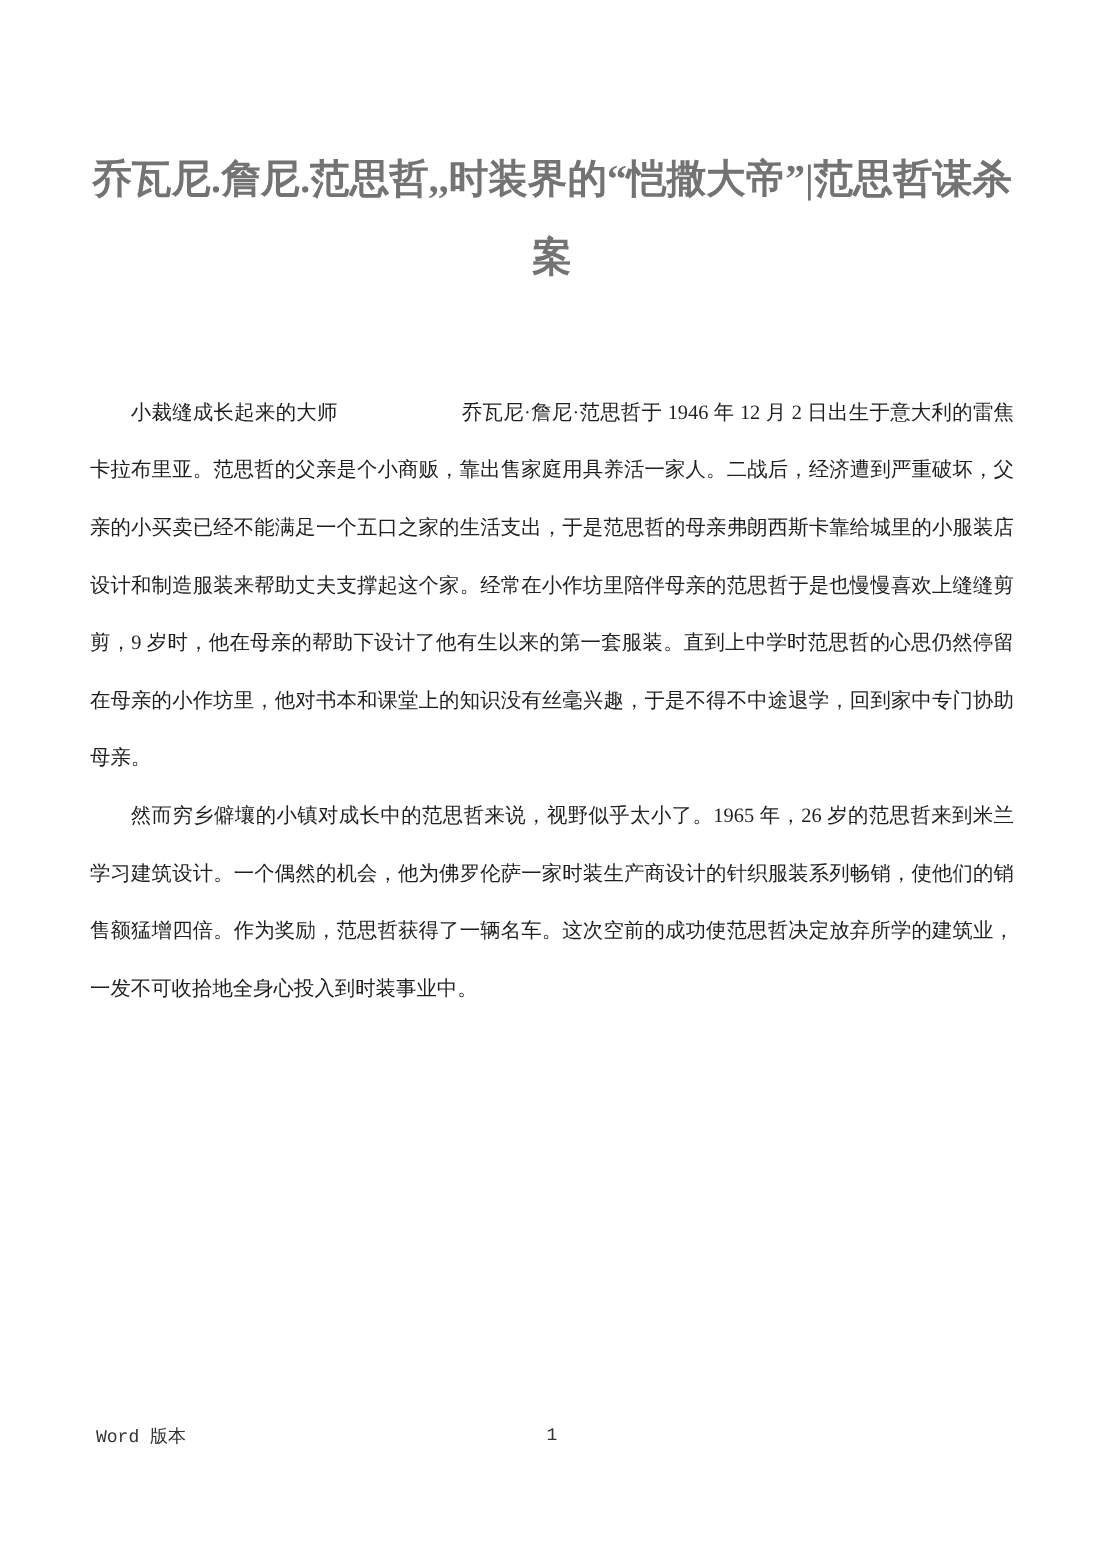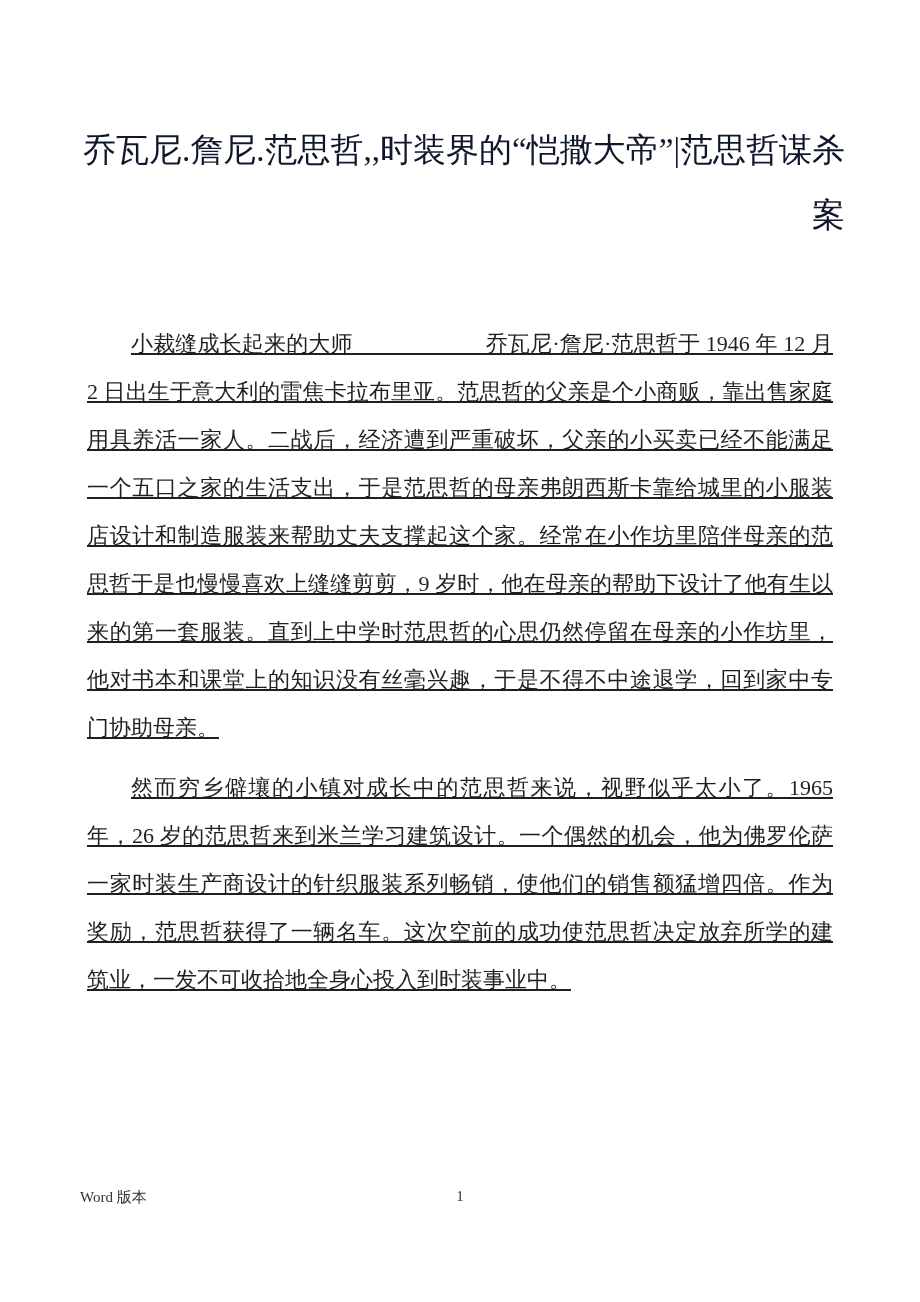--- a/index.html
+++ b/index.html
@@ -17,46 +17,45 @@
   }
   .content {
     position: absolute;
     left: 75px;
     top: 0;
     width: 770px;
   }
   .doc-title {
     margin: 118px 0 0 0;
     font-size: 33px;
-    font-weight: 400;
+    font-weight: 700;
     line-height: 65px;
-    text-align: right;
-    color: #0f172a;
+    text-align: center;
+    color: #737373;
     letter-spacing: 0;
   }
   .doc-body {
     margin-top: 72px;
   }
   .para {
-    margin: 12px;
-    font-size: 22px;
+    margin: 0;
+    font-size: 17px;
     line-height: 48px;
     text-align: justify;
     text-indent: 2em;
     color: #1f1f1f;
     word-break: break-all;
-    text-decoration: underline;
   }
   .page-footer {
     position: absolute;
     top: 1186px;
     left: 80px;
     right: 80px;
     height: 26px;
-    font-family: Liberation Serif, serif;
+    font-family: Liberation Mono, monospace;
     font-size: 15px;
     color: #333333;
   }
   .page-footer .version {
     position: absolute;
     left: 0;
     top: 2px;
   }
   .page-footer .pagenum {
     position: absolute;

